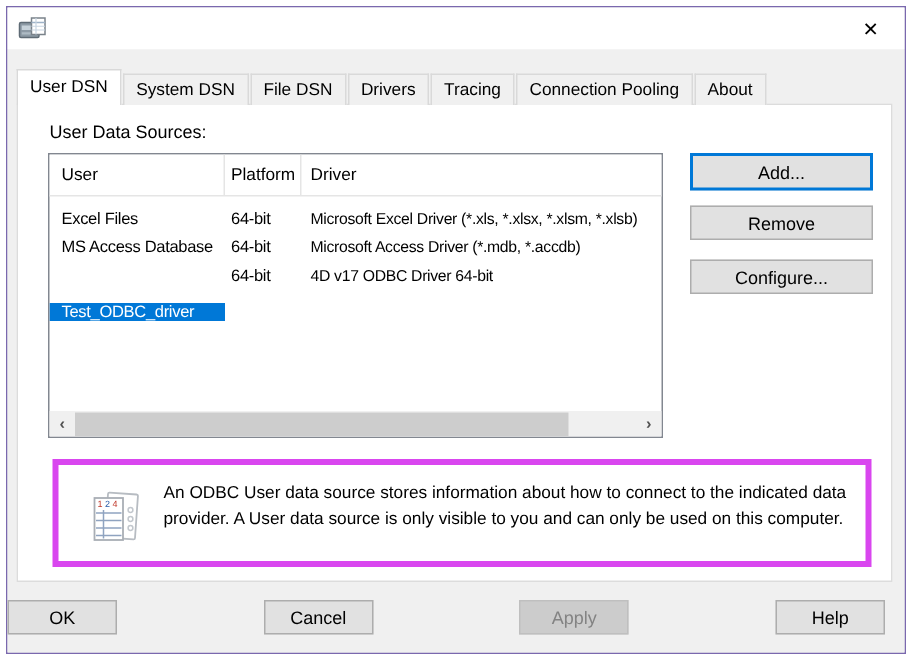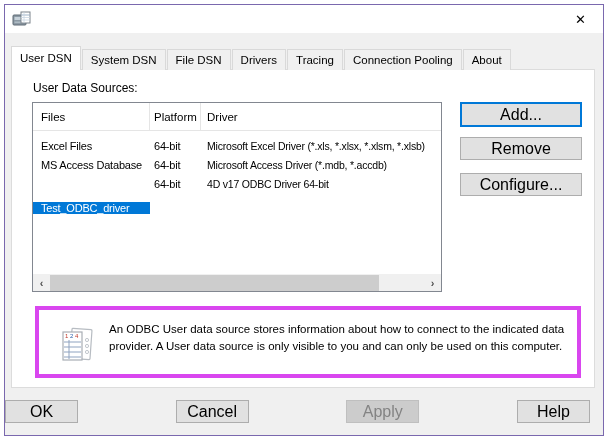--- a/index.html
+++ b/index.html
@@ -49,21 +49,21 @@
 
   
   .hscrollbar{position:absolute;left:0;right:0;bottom:0;height:17px;background:#f0f0f0;
               display:flex;align-items:stretch;border-top:1px solid #f0f0f0;}
   .sb-btn{width:17px;display:flex;align-items:center;justify-content:center;color:#505050;
           font-size:11px;font-weight:bold;background:#f0f0f0;cursor:pointer;user-select:none;}
   .sb-track{flex:1;position:relative;background:#f0f0f0;}
   .sb-thumb{position:absolute;left:0;top:0;bottom:0;width:88%;background:#cdcdcd;cursor:pointer;}
 
   
-  .btn{font-family:"Liberation Sans",sans-serif;font-size:16px;color:#000;background:#e1e1e1;
+  .btn{font-family:"Liberation Sans",sans-serif;font-size:12px;color:#000;background:#e1e1e1;
        border:1px solid #adadad;cursor:pointer;}
   .side-btn{position:absolute;left:448px;width:122px;height:23px;}
   .side-btn.focus{height:25px;border:2px solid #0078d7;}
 
   
   .infobox{position:absolute;left:23px;top:236px;width:546px;height:72px;background:#ffffff;
            border:4px solid #d946ef;}
   .info-icon{position:absolute;left:20px;top:16px;}
   .info-text{position:absolute;left:70px;top:11px;width:466px;font-size:11.5px;line-height:17px;color:#000;}
 
@@ -107,21 +107,21 @@
       <div class="tab">Connection Pooling</div>
       <div class="tab">About</div>
     </div>
 
     <div class="tabpage">
 
       <div class="list-label">User Data Sources:</div>
 
       <div class="listview">
         <div class="lv-header">
-          <div class="col col-name">Files</div>
+          <div class="col col-name">User</div>
           <div class="col col-platform">Platform</div>
           <div class="col col-driver">Driver</div>
         </div>
         <div class="lv-rows">
           <div class="lv-row">
             <div class="cell-name">Excel Files</div>
             <div class="cell-platform">64-bit</div>
             <div class="cell-driver">Microsoft Excel Driver (*.xls, *.xlsx, *.xlsm, *.xlsb)</div>
           </div>
           <div class="lv-row">

